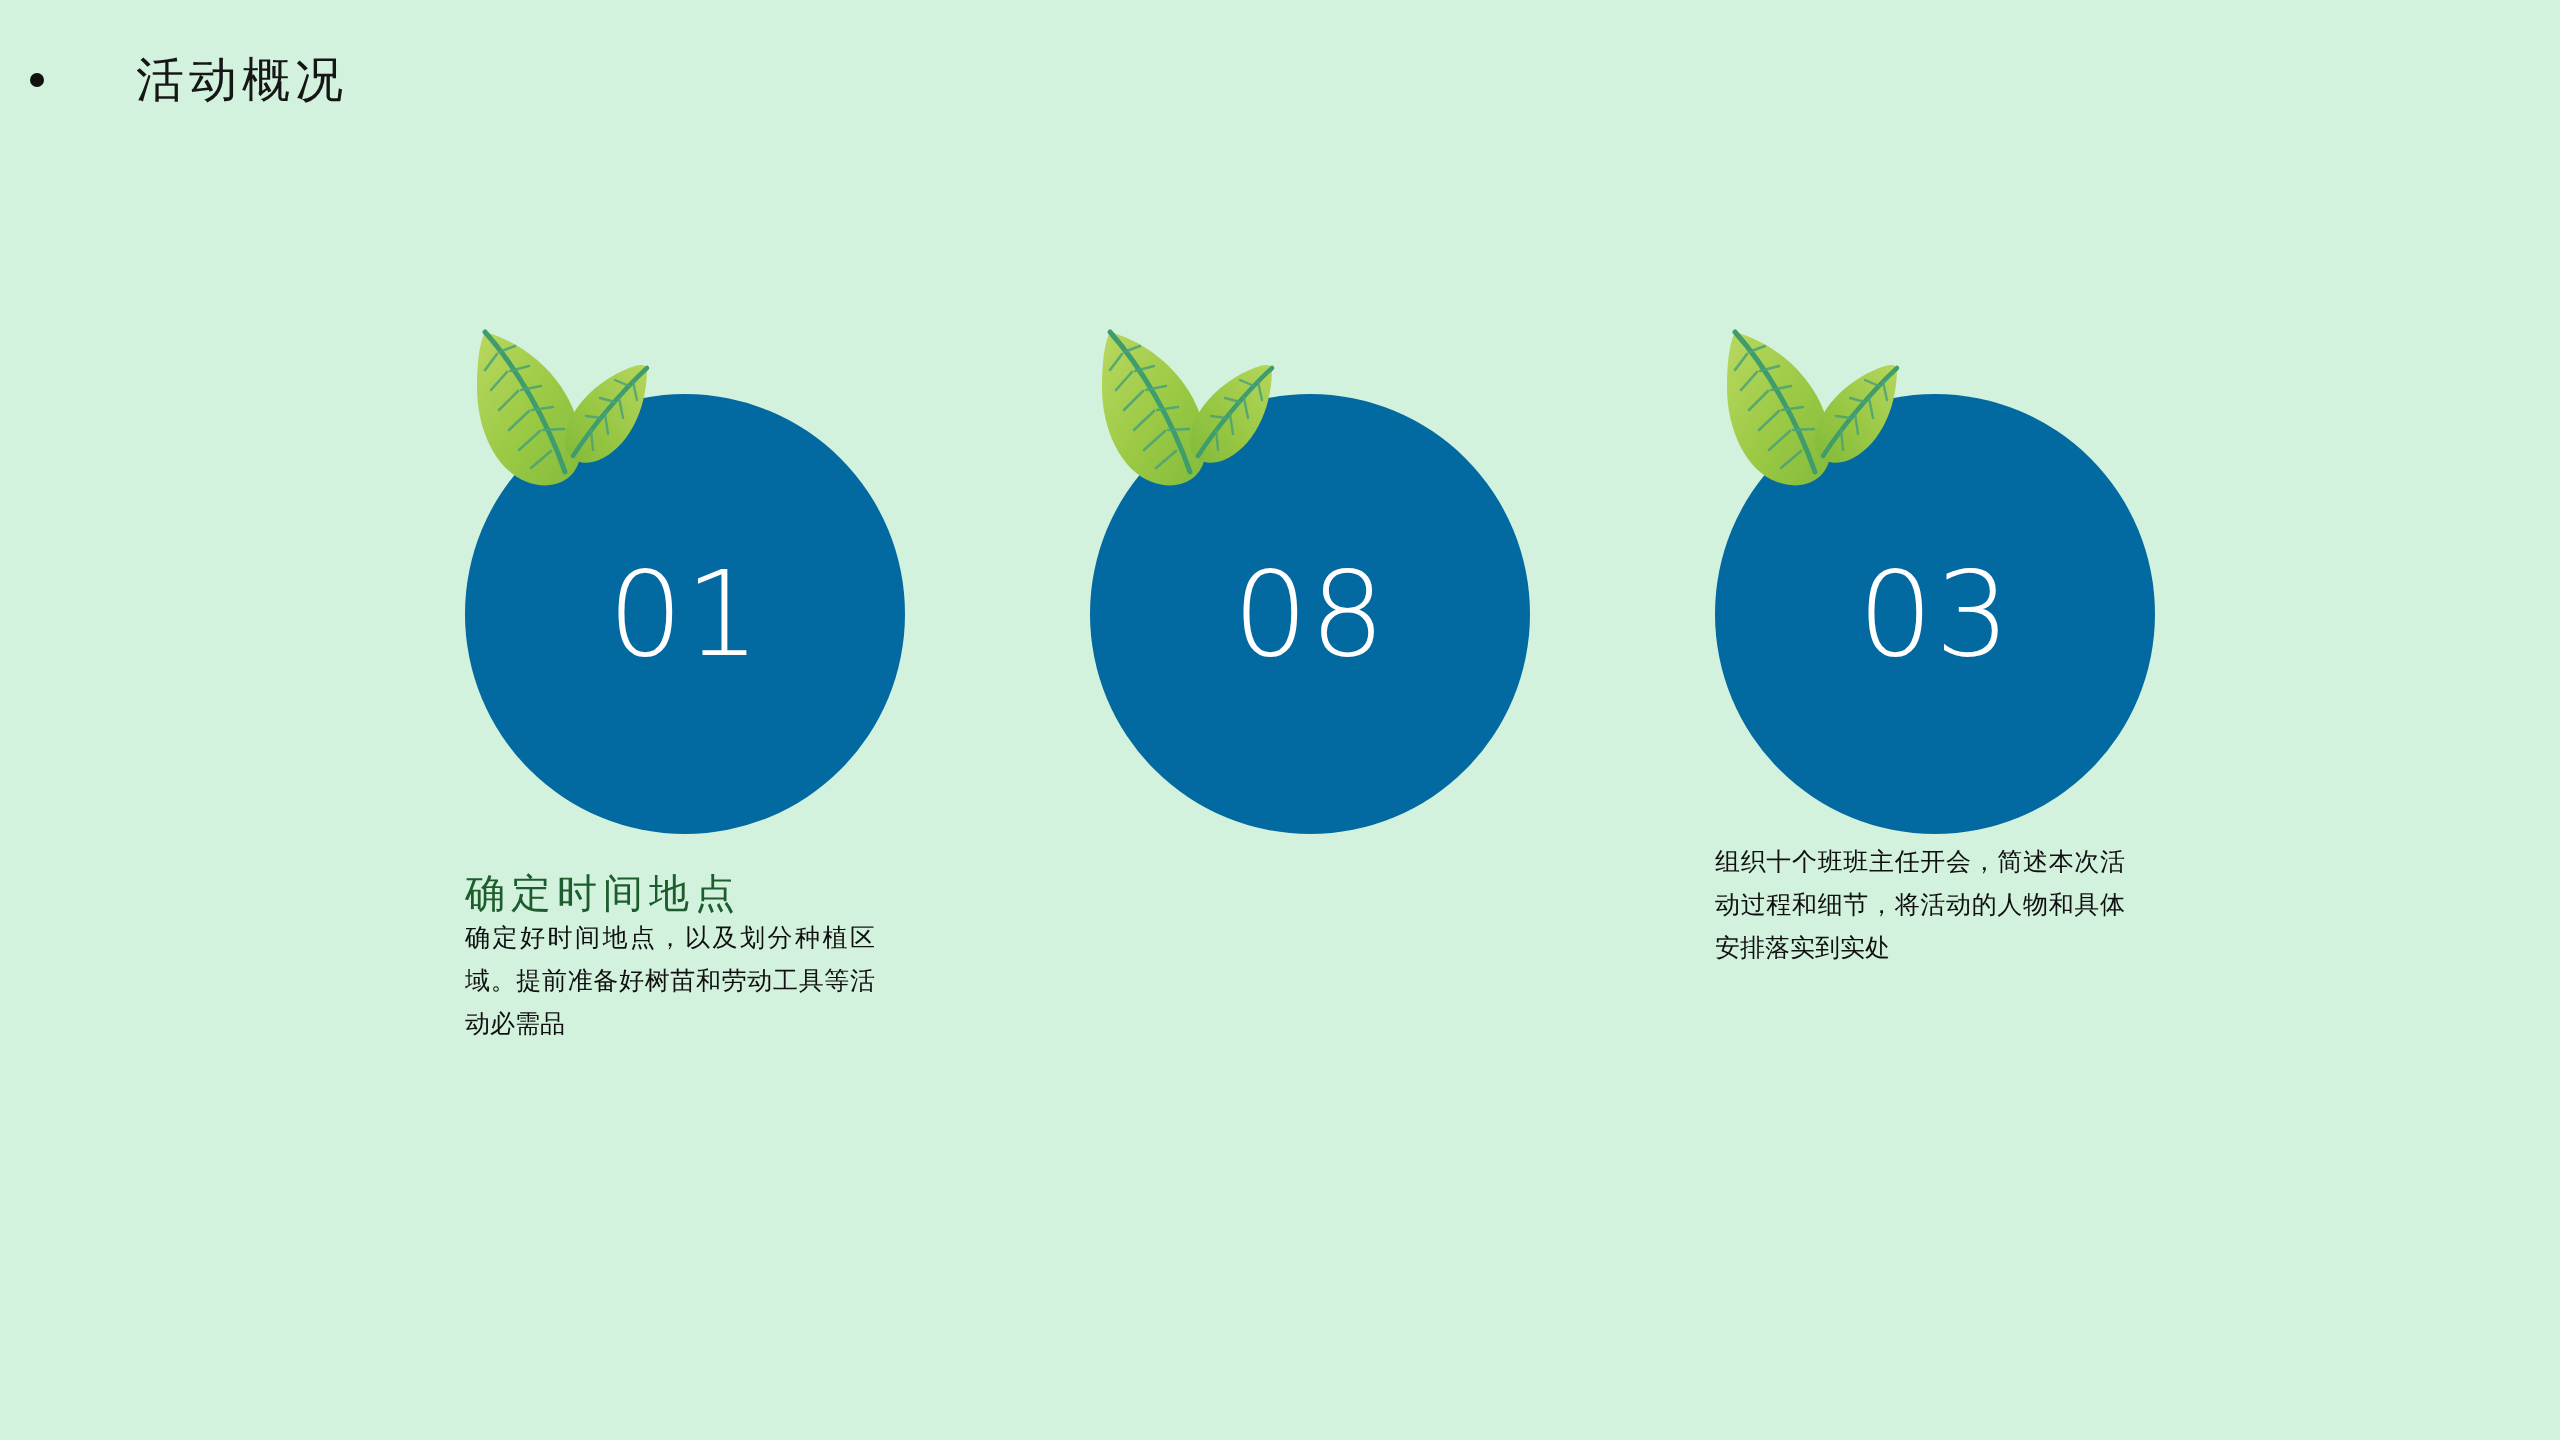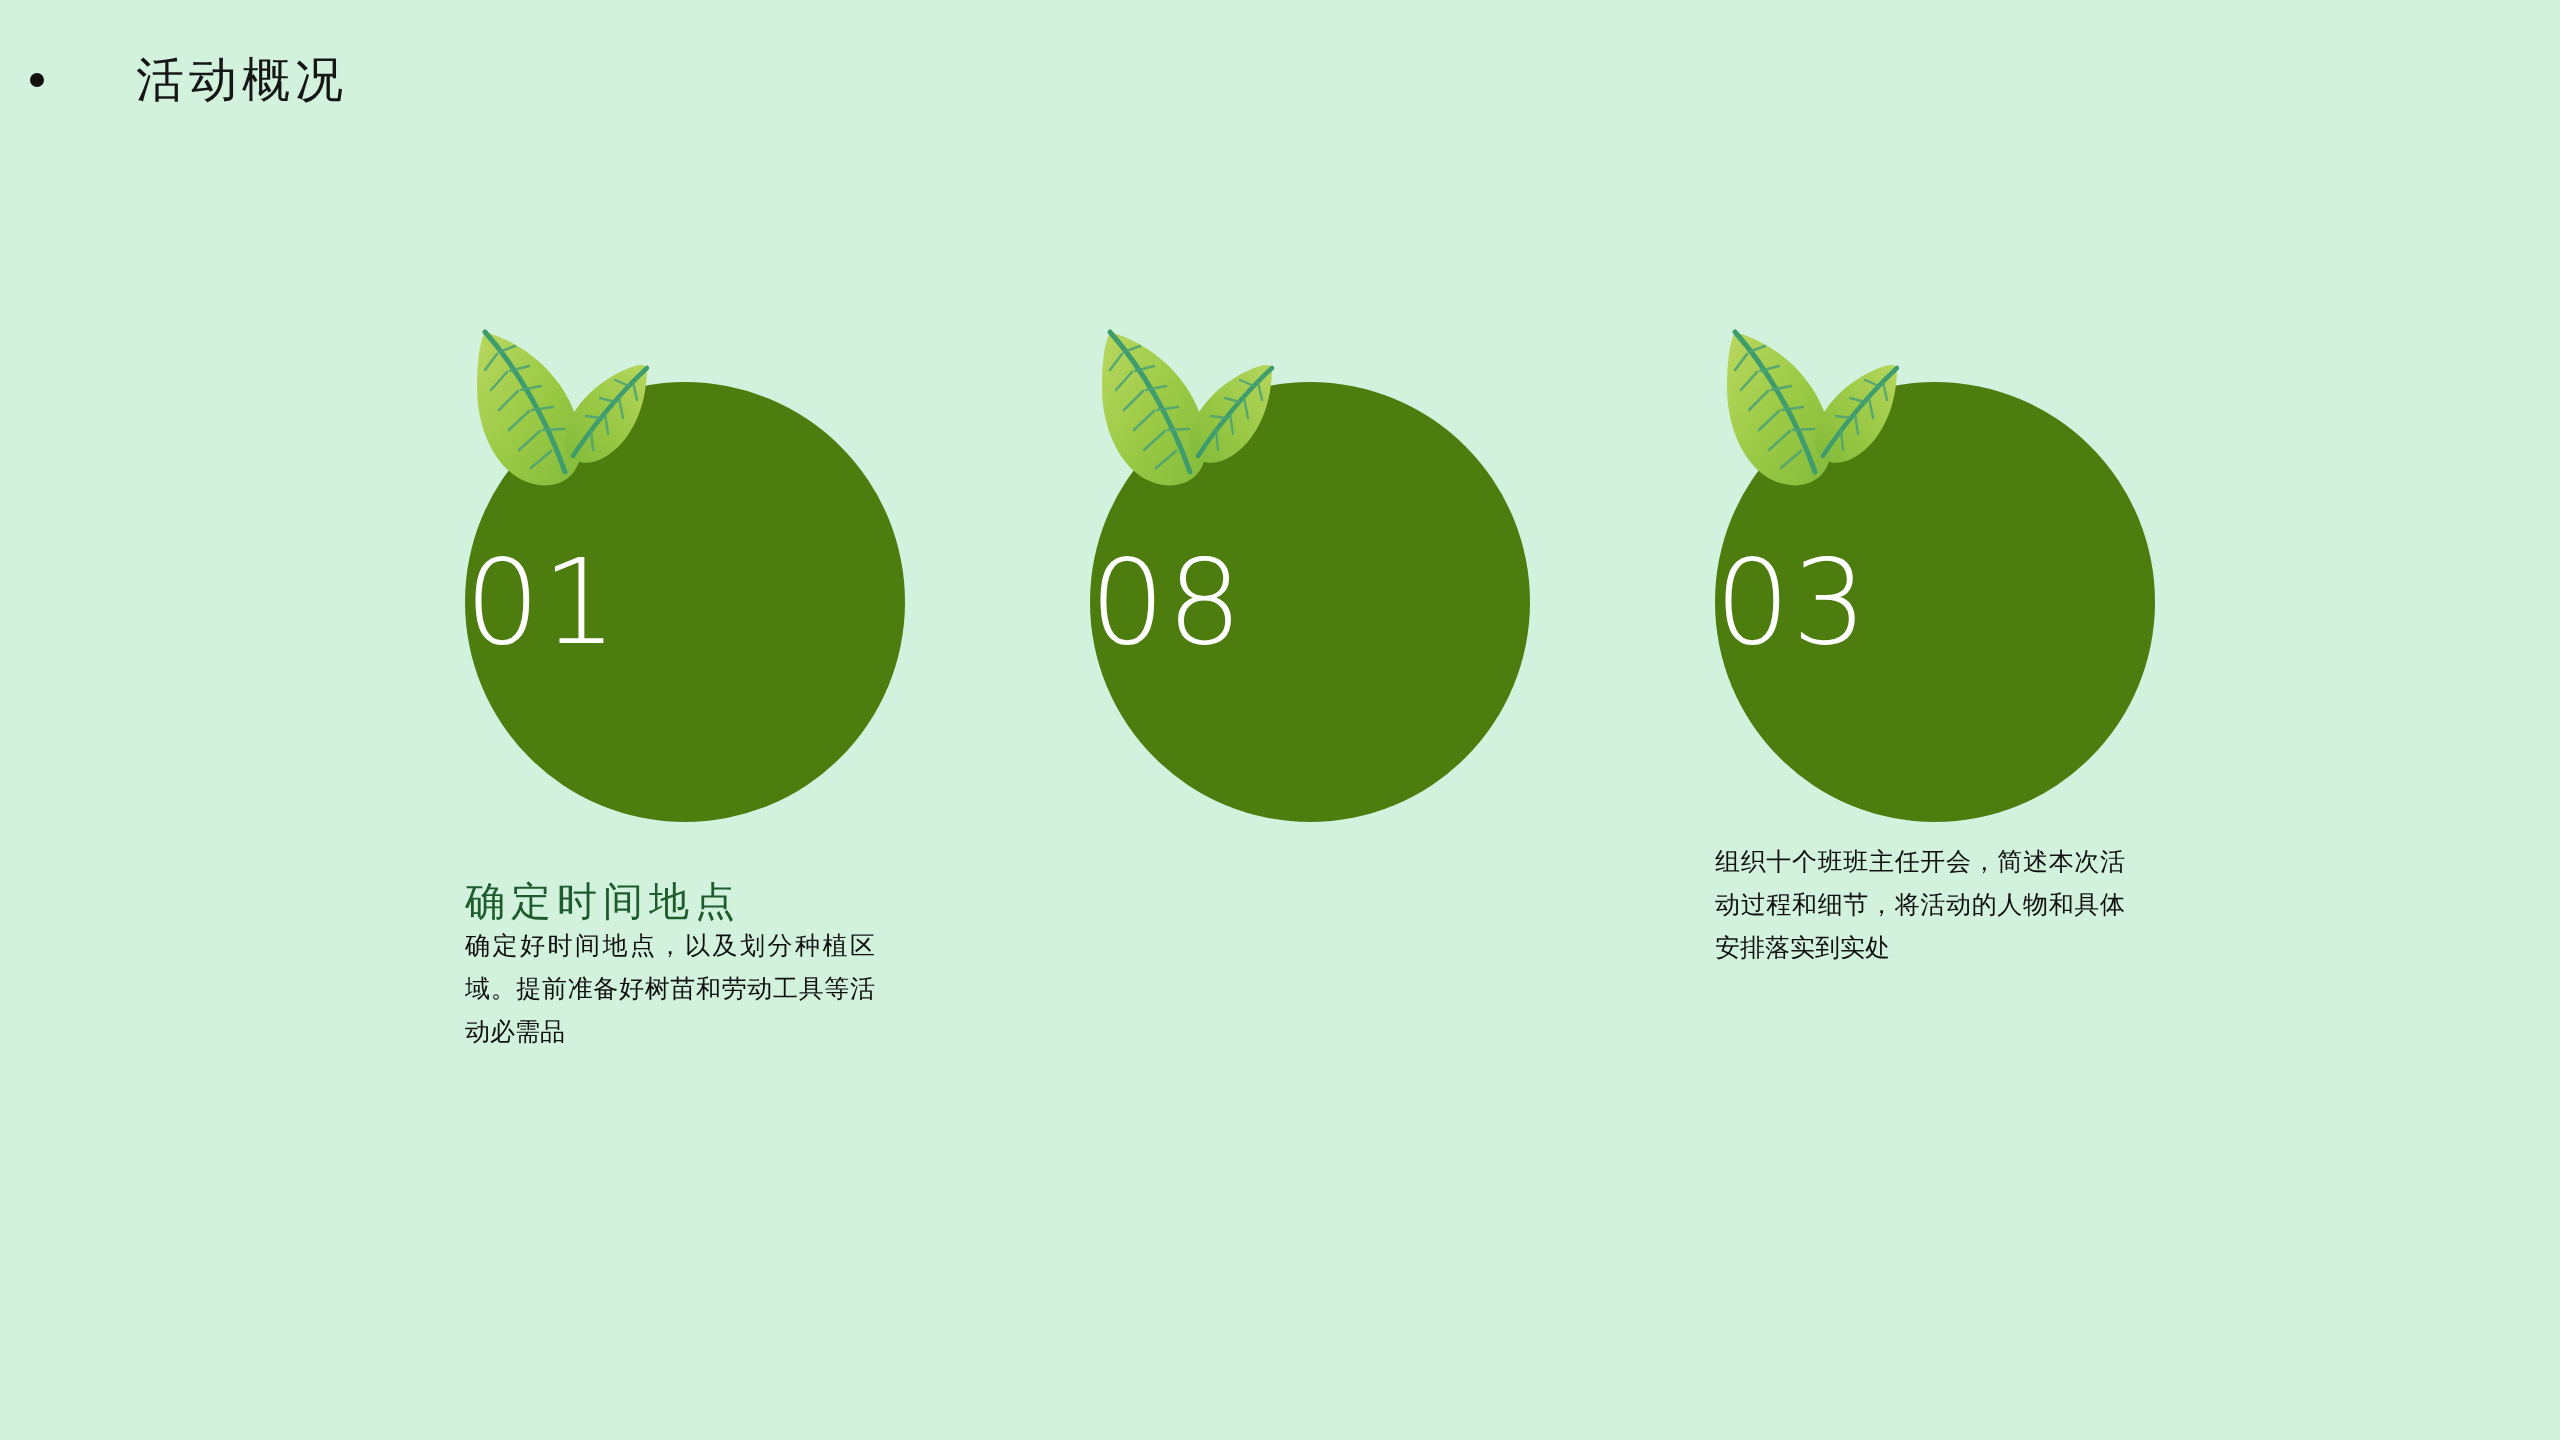--- a/index.html
+++ b/index.html
@@ -61,27 +61,28 @@
 
   .badge-wrap {
     position: relative;
     width: 440px;
     height: 520px;
   }
 
   .circle {
     position: absolute;
     left: 0;
-    top: 62px;
+    top: 74px;
     width: 440px;
     height: 440px;
     border-radius: 50%;
-    background: #4d7c0f;
+    background: #0369a1;
     display: flex;
     align-items: center;
+    justify-content: center;
   }
   .circle-num {
     color: #ffffff;
     font-size: 118px;
     font-weight: 300;
     letter-spacing: 2px;
     line-height: 1;
     font-family: "DejaVu Sans", sans-serif;
   }
 
@@ -89,21 +90,21 @@
     position: absolute;
     left: 4px;
     top: 0px;
     width: 190px;
     height: 180px;
     pointer-events: none;
   }
 
   
   .col-heading {
-    margin-top: 38px;
+    margin-top: 30px;
     font-size: 40px;
     line-height: 1.15;
     color: #1d5c2c;
     letter-spacing: 6px;
     white-space: nowrap;
   }
   .col-body {
     width: 410px;
     font-size: 25px;
     line-height: 1.72;

